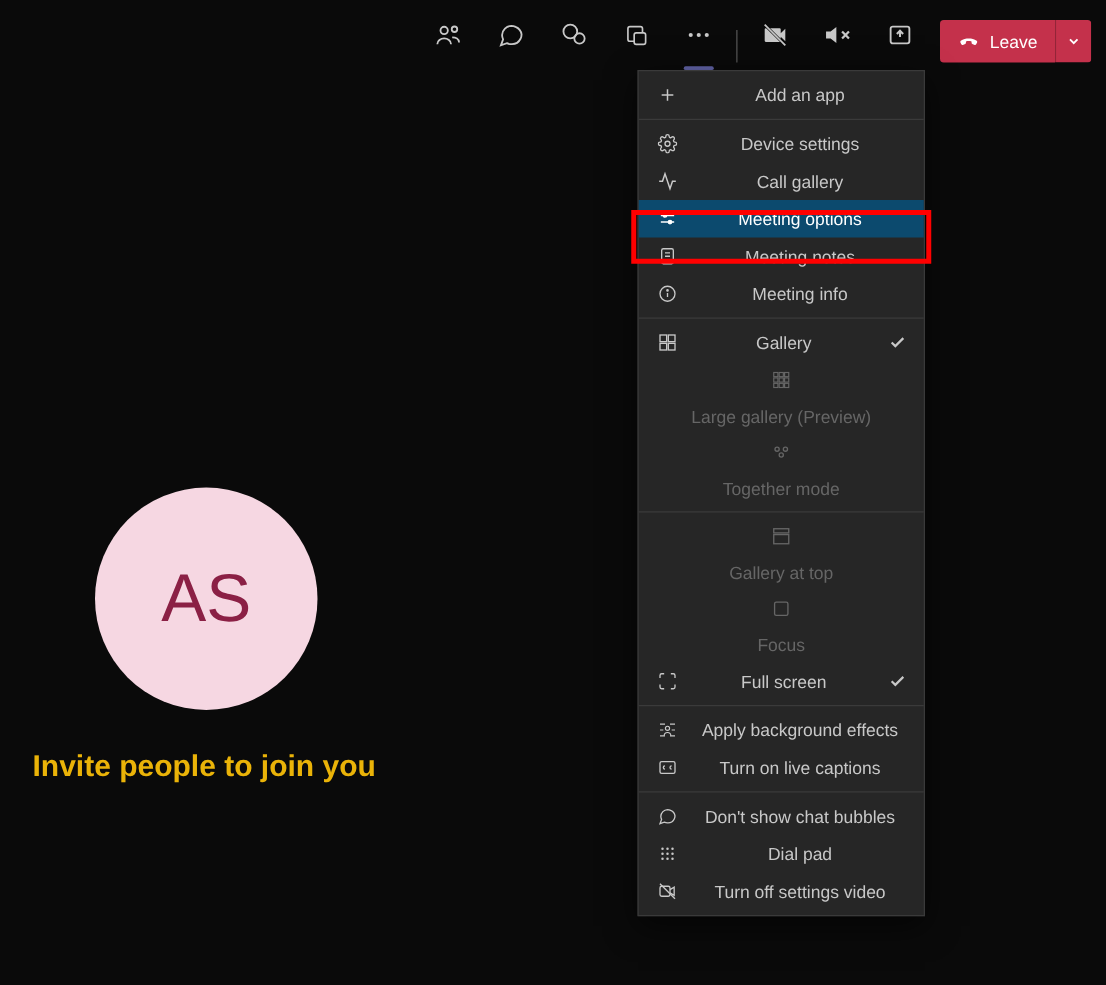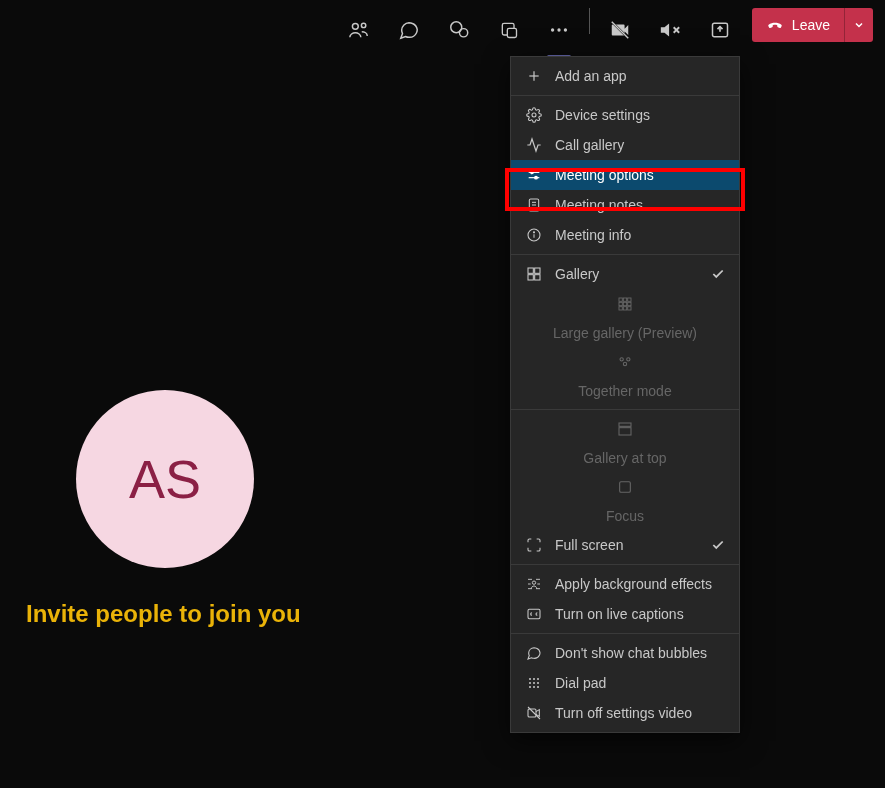--- a/index.html
+++ b/index.html
@@ -10,21 +10,21 @@
     }
     body {
       background: #0a0a0a;
       width: 885px;
       height: 788px;
       position: relative;
       overflow: hidden;
     }
     .toolbar {
       display: flex;
-      align-items: flex-start;
+      align-items: flex-end;
       justify-content: flex-end;
       padding: 8px 12px;
       gap: 2px;
       height: 58px;
     }
     .toolbar-btn {
       width: 48px;
       height: 44px;
       display: flex;
       align-items: center;
@@ -111,20 +111,21 @@
       top: 56px;
       left: 510px;
       width: 230px;
       background: #262626;
       border: 1px solid #3a3a3a;
       box-shadow: 0 8px 24px rgba(0,0,0,0.6);
     }
     .menu-section {
       border-bottom: 1px solid #3a3a3a;
       padding: 4px 0;
+      text-align: center;
     }
     .menu-section:last-child {
       border-bottom: none;
     }
     .menu-item {
       display: flex;
       align-items: center;
       gap: 12px;
       padding: 6px 14px;
       color: #c8c8c8;

